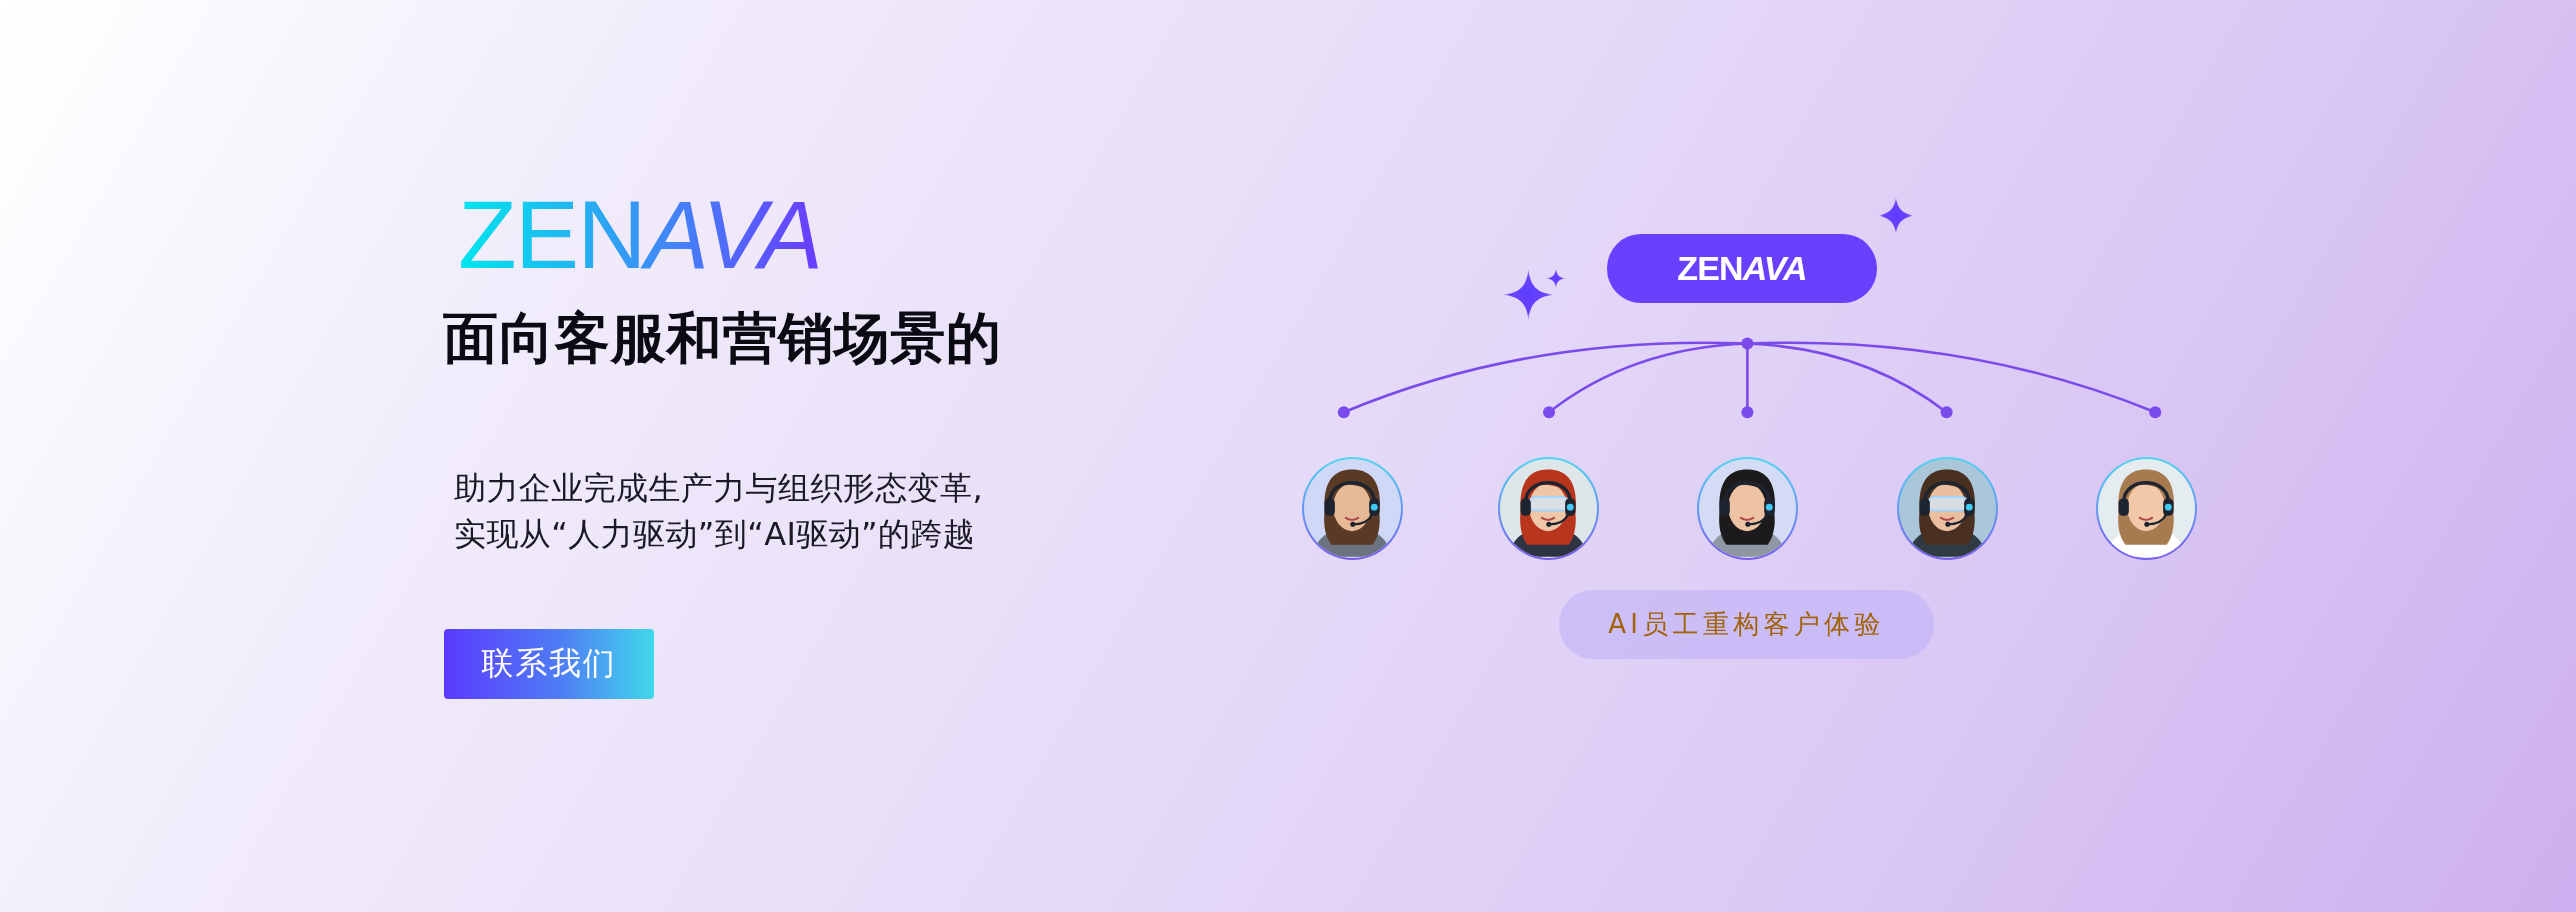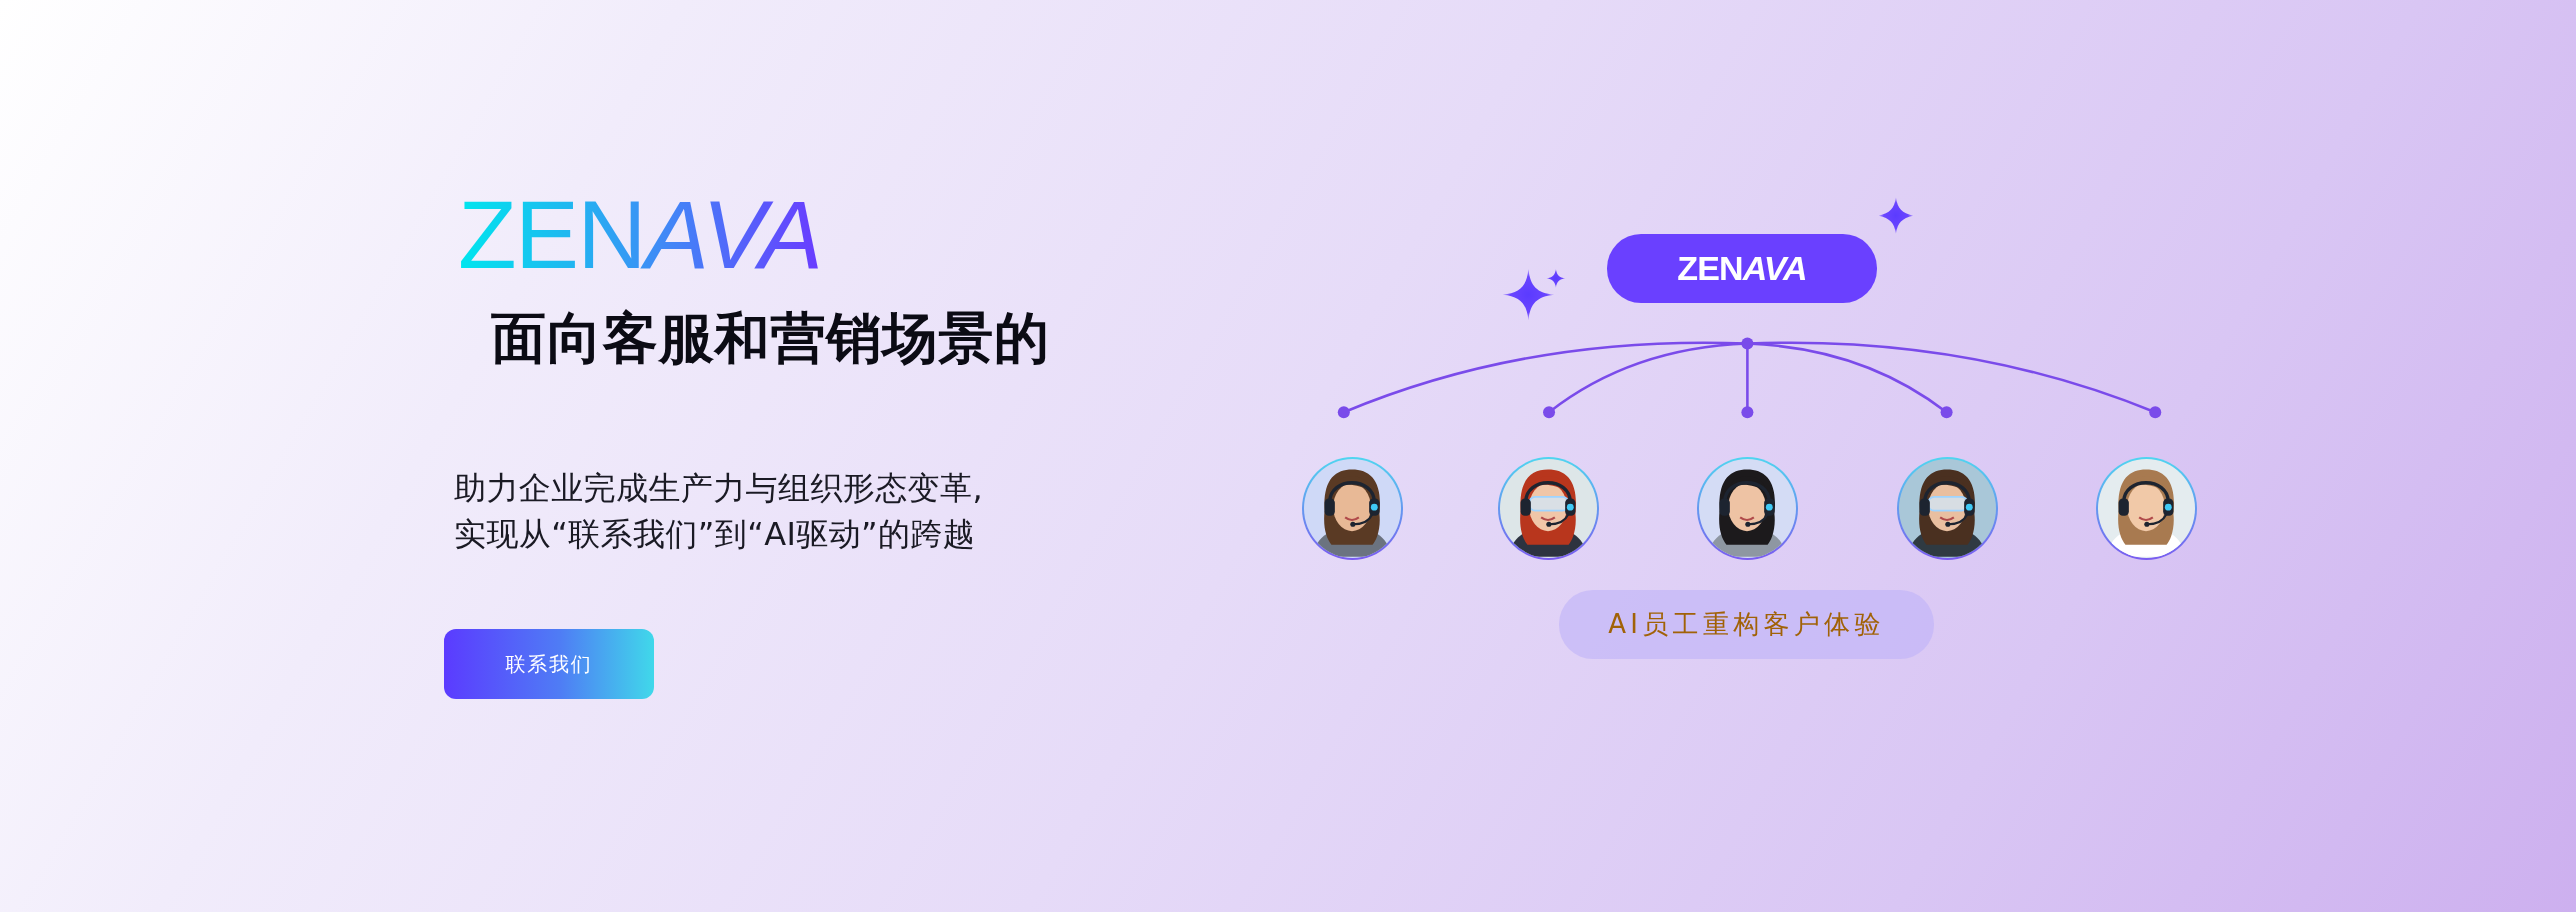--- a/index.html
+++ b/index.html
@@ -16,33 +16,32 @@
       font-family: "Liberation Sans", "DejaVu Sans", sans-serif;
       font-weight: 400; font-size: 96px; line-height: 96px; letter-spacing: -1.7px;
       background: linear-gradient(90deg, #00E6EE 0%, #1FB8F0 30%, #3E8CF6 55%, #6A3BFF 100%);
       -webkit-background-clip: text; background-clip: text; color: transparent;
     }
     .logo .ava { font-style: italic; }
     .headline {
       left: 443px; top: 306px; width: 653px;
       font-weight: 700; font-size: 55px; line-height: 64px; color: #0b0b14;
       letter-spacing: 0.9px;
-      margin-left: 48px;
     }
     .headline div { white-space: nowrap; }
     .subtitle {
       left: 444px; top: 465px; width: 687px;
       font-size: 32px; line-height: 46px; color: #1a1a24; letter-spacing: 0.4px; margin-left: 10px;
     }
     .subtitle div { white-space: nowrap; }
     .cta {
       left: 444px; top: 629px; width: 210px; height: 70px;
-      border-radius: 12px; border: none; cursor: pointer;
+      border-radius: 4px; border: none; cursor: pointer;
       background: linear-gradient(90deg, #5B3BFF 0%, #4F7CF5 55%, #40D8EA 100%);
-      color: #ffffff; font-size: 20px; letter-spacing: 1.7px;
+      color: #ffffff; font-size: 32px; letter-spacing: 1.7px;
       display: flex; align-items: center; justify-content: center;
       font-family: Liberation Serif, serif;
     }
 
     
     .brand-pill {
       left: 1607px; top: 234px; width: 270px; height: 69px;
       border-radius: 34px; background: #6A40FF;
       display: flex; align-items: center; justify-content: center;
       color: #ffffff; font-weight: 700; font-size: 34px; letter-spacing: -0.9px;
@@ -72,21 +71,21 @@
 <body>
 
 <div class="abs logo"><span>ZEN</span><span class="ava">AVA</span></div>
 
 <div class="abs headline">
   <div>面向客服和营销场景的</div>
 </div>
 
 <div class="abs subtitle">
   <div>助力企业完成生产力与组织形态变革,</div>
-  <div>实现从“联系我们”到“AI驱动”的跨越</div>
+  <div>实现从“人力驱动”到“AI驱动”的跨越</div>
 </div>
 
 <button class="abs cta">联系我们</button>
 
 <svg class="abs diagram-svg" width="2576" height="913" viewBox="0 0 3000 1063">
   <defs>
     <radialGradient id="spk" cx="50%" cy="50%" r="50%">
       <stop offset="0%" stop-color="#5B3BFF"></stop>
       <stop offset="70%" stop-color="#6A45FF"></stop>
       <stop offset="100%" stop-color="#8a6bff" stop-opacity="0.6"></stop>

